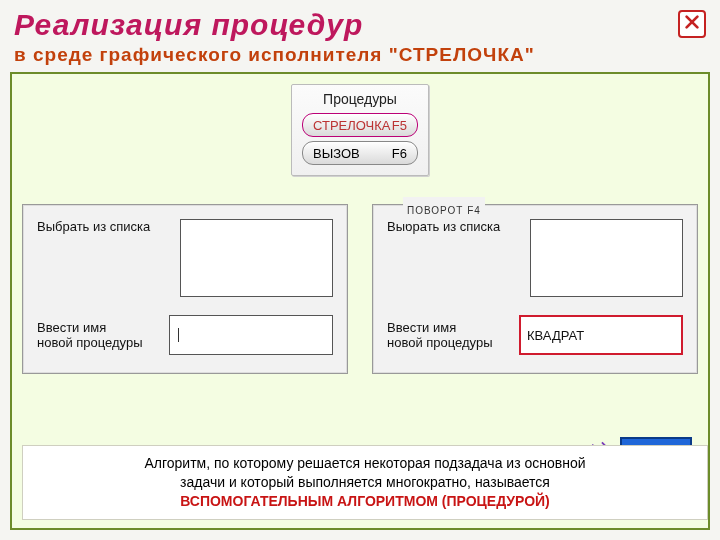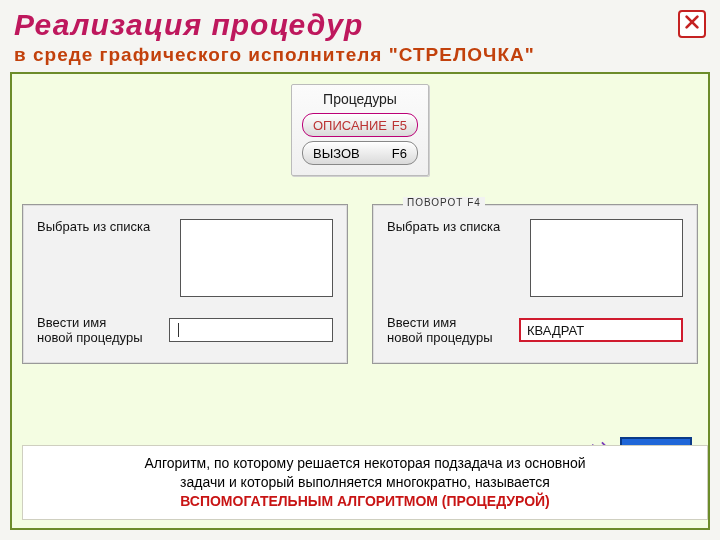--- a/index.html
+++ b/index.html
@@ -94,42 +94,42 @@
     border:1px solid #999;
     padding:14px 14px 18px 14px;
     position:relative;
     box-shadow: 0 0 0 1px #ddd inset;
   }
   .dlg .frag-top {
     position:absolute;
     top:-8px; left:30px;
     font-size:10px; color:#333;
     background:#f2f2f2;
-    padding:0 4px; letter-spacing:1px;
+    padding:8px 4px; letter-spacing:1px;
   }
   .row1 {
     display:flex; gap:23px; align-items:flex-start;
   }
   .lbl {
     font-size:13px; color:#111;
     width:120px;
   }
   .listbox {
     flex:1;
     height:78px;
     background:#fff;
     border:1px solid #555;
   }
   .row2 {
     display:flex; gap:12px; align-items:center;
     margin-top:18px;
   }
   .input {
     flex:1;
-    height:24px;
+    height:40px;
     background:#fff;
     border:1px solid #555;
     padding:2px 6px;
     font-size:13px;
     color:#111;
     display:flex;align-items:center;
   }
   .input.hl { border:2px solid #d01b2e; }
   .cursor {
     display:inline-block;width:1px;height:14px;background:#333;margin-left:2px;
@@ -176,21 +176,21 @@
         </svg>
     </span>
   </div>
 </div>
 
 <div class="stage">
 
   <div class="proc-panel">
     <div class="ptitle">Процедуры</div>
     <div class="pill active">
-      <span>ОПИСАНИЕ</span>
+      <span>СТРЕЛОЧКА</span>
       <span>F5</span>
     </div>
     <div class="pill">
       <span>ВЫЗОВ</span>
       <span>F6</span>
     </div>
   </div>
 
   <div class="twins">
 

